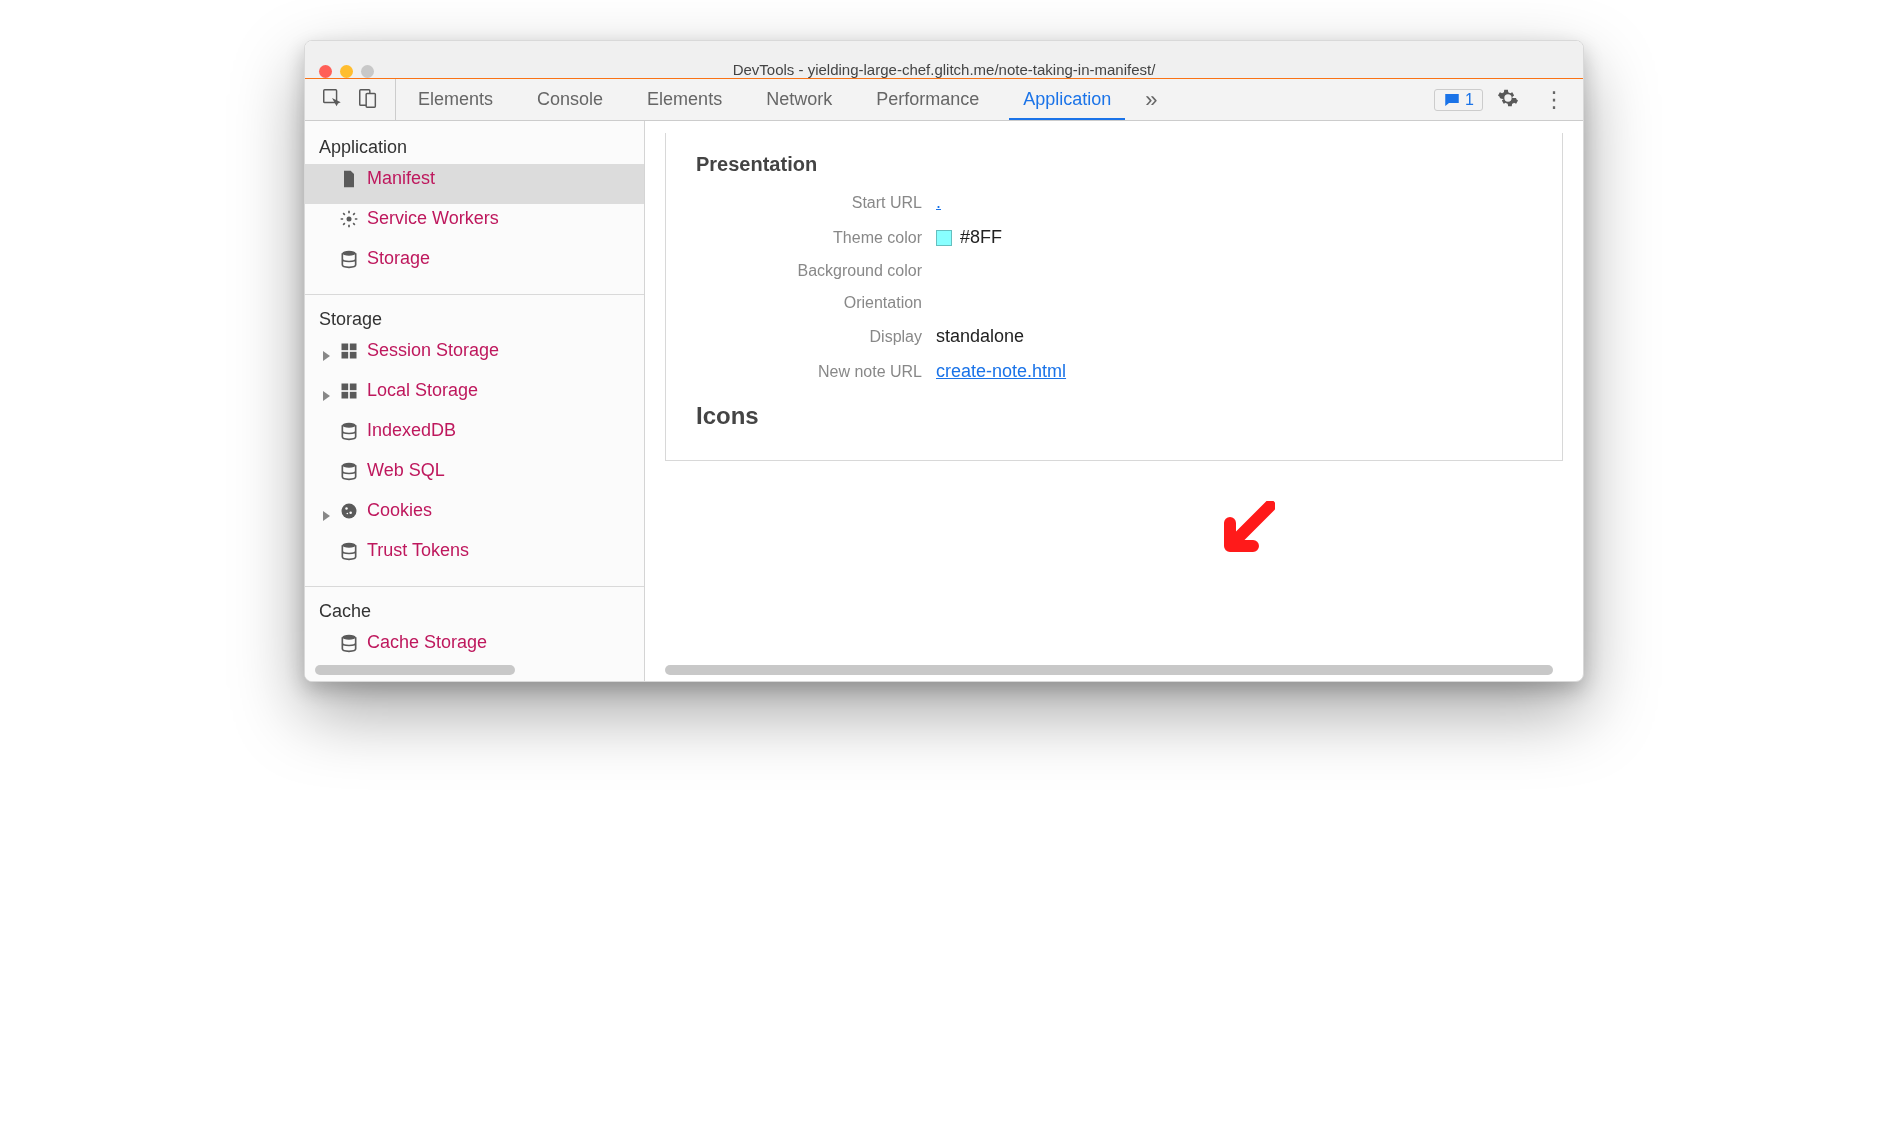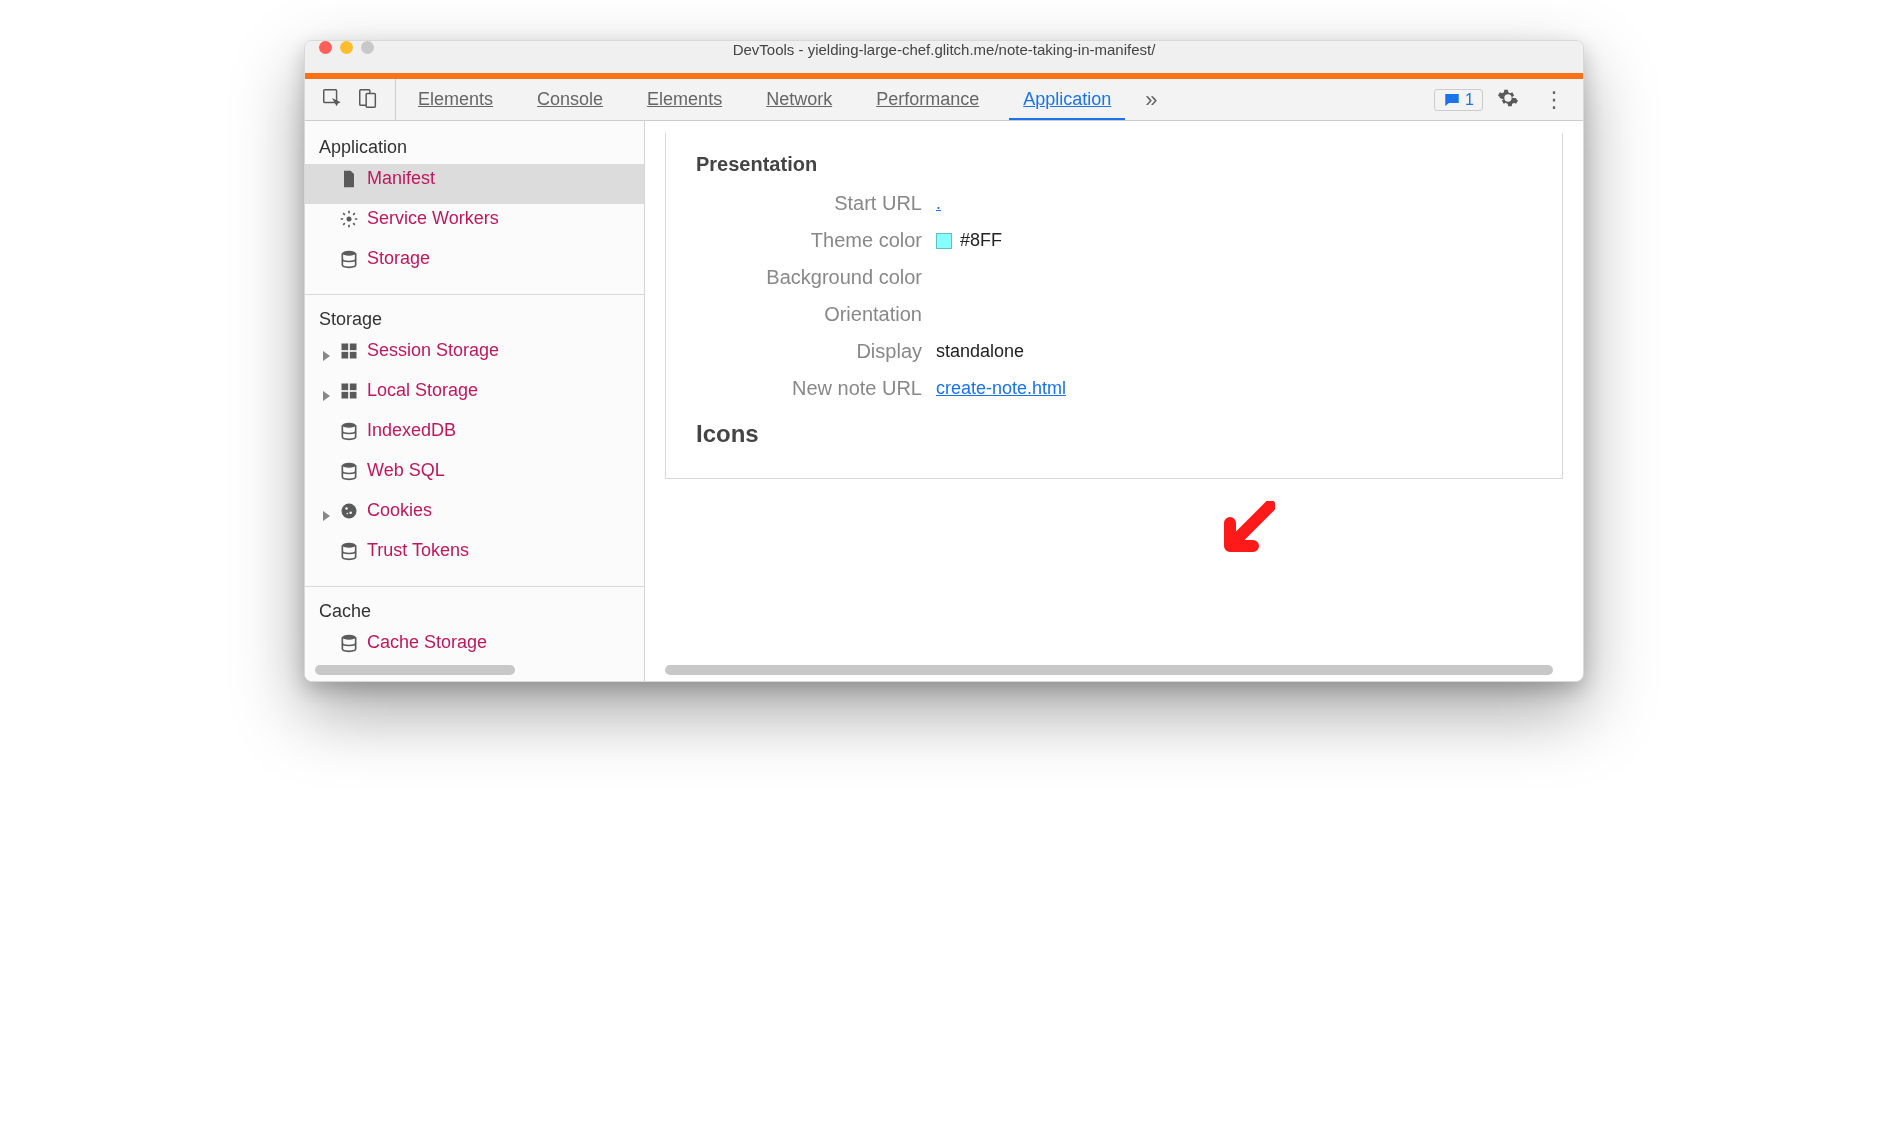--- a/index.html
+++ b/index.html
@@ -16,23 +16,23 @@
     width: 1280px;
     border-radius: 8px;
     box-shadow: 0 30px 70px rgba(0,0,0,0.35), 0 8px 20px rgba(0,0,0,0.2);
     background: #fff;
     overflow: hidden;
     border: 1px solid #d9d9d9;
   }
   .titlebar {
     height: 38px;
     background: #f0f0f0;
-    border-bottom: 6px solid #f97316;
+    border-bottom: 1px solid #f97316;
     display: flex;
-    align-items: flex-start;
+    align-items: flex-end;
     position: relative;
   }
   .traffic { display: flex; gap: 8px; margin-left: 14px; }
   .t-dot { width: 13px; height: 13px; border-radius: 50%; }
   .t-close { background: #ff5f57; }
   .t-min   { background: #ffbd2e; }
   .t-max   { background: #c8c8c8; }
   .title {
     position: absolute; left: 0; right: 0; text-align: center;
     font-size: 15px; color: #444;
@@ -45,21 +45,20 @@
     display: flex;
     align-items: center;
   }
   .tb-left { display: flex; align-items: center; padding: 0 16px; border-right: 1px solid #ccc; height: 100%; gap: 14px; }
   .tb-svg { width: 22px; height: 22px; fill: none; stroke: #595959; stroke-width: 1.6; }
   .tabs { display: flex; align-items: stretch; height: 100%; flex: 1; overflow: hidden; }
   .tab {
     display: flex; align-items: center; padding: 0 22px;
     color: #666; font-size: 18px; cursor: pointer;
     position: relative;
-    text-decoration: underline;
   }
   .tab.active { color: #1a73e8; }
   .tab.active::after {
     content: ""; position: absolute; left: 8px; right: 8px; bottom: -1px;
     height: 3px; background: #1a73e8;
   }
   .more-tabs { display: flex; align-items: center; padding: 0 12px; color: #666; font-size: 22px; cursor:pointer; }
   .tb-right { display: flex; align-items: center; height: 100%; padding: 0 8px; gap: 4px; }
   .errbox {
     display: flex; align-items: center; gap: 4px;
@@ -104,21 +103,21 @@
   .ico svg { width: 20px; height: 20px; fill: #5a5a5a; }
   .sidebar::-webkit-scrollbar, .content::-webkit-scrollbar { width: 14px; height: 14px; }
   .sidebar::-webkit-scrollbar-thumb, .content::-webkit-scrollbar-thumb { background: #c7c7c7; border-radius: 7px; }
   .content {
     flex: 1; overflow: auto; position: relative;
     padding: 12px 20px 20px 20px;
   }
   .panel { border: 1px solid #d8d8d8; border-top: none; padding: 20px 30px 30px; min-width: 800px; }
   .sect-title { font-weight: 600; font-size: 20px; color: #444; margin-bottom: 16px; }
   .row { display: flex; align-items: center; margin: 14px 0; }
-  .row .k { width: 240px; text-align: right; color: #888; font-size: 20px; padding-right: 14px; }
+  .row .k { width: 240px; text-align: right; color: #888; font-size: 16px; padding-right: 14px; }
   .row .v { font-size: 18px; color: #222; display: flex; align-items: center; gap: 8px; }
   .link { color: #1a73e8; text-decoration: underline; cursor: pointer; }
   .swatch { width: 16px; height: 16px; border: 1px solid rgba(0,0,0,0.25); }
   .icons-title { font-weight: 600; font-size: 24px; color: #444; margin-top: 20px; }
 
   
   .hscroll {
     position: absolute; bottom: 6px; height: 10px; background: #c8c8c8; border-radius: 6px;
   }
   .hs-left { left: 10px; width: 200px; }

